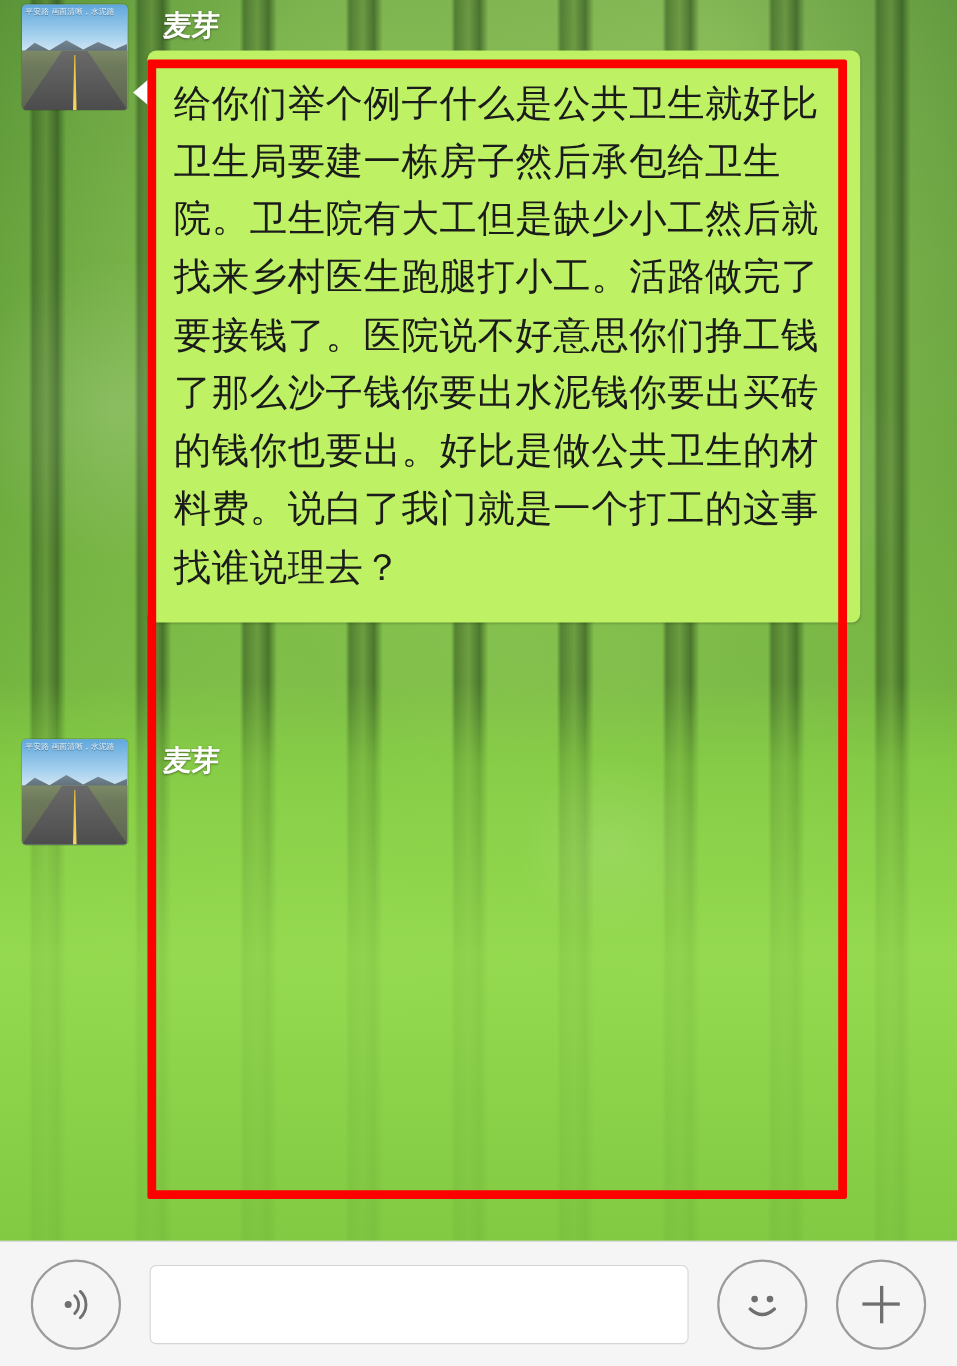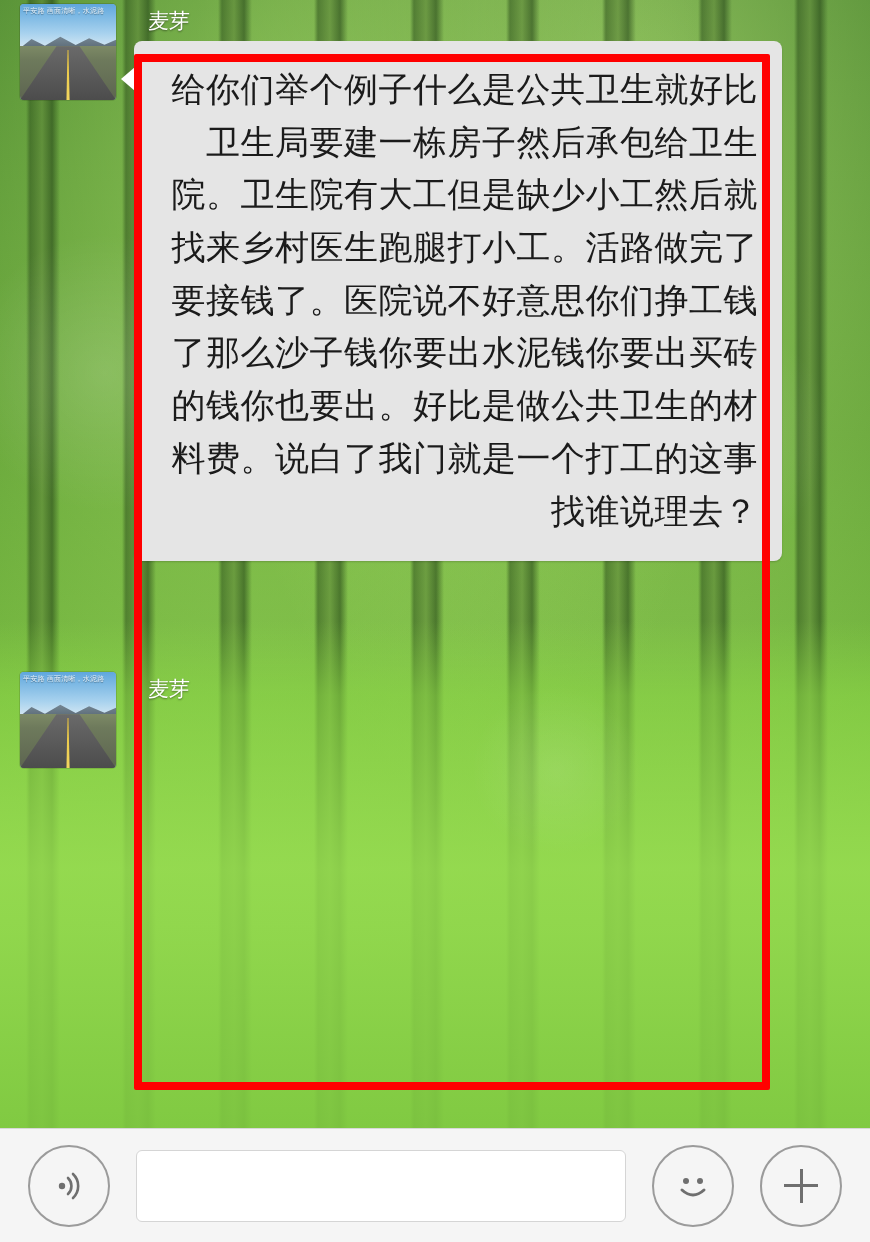--- a/index.html
+++ b/index.html
@@ -120,42 +120,42 @@
 
   .msg-col {
     margin-left: 18px;
     display: flex;
     flex-direction: column;
     max-width: 660px;
   }
 
   .sender-name {
     color: #ffffff;
-    font-size: 21px;
+    font-size: 26px;
     line-height: 1;
     margin: 6px 0 10px 14px;
     text-shadow: 0 1px 2px rgba(0,0,0,.45);
     font-family: "Liberation Sans", sans-serif;
+    font-weight: bold;
   }
 
   .bubble-wrap {
     position: relative;
   }
   .bubble {
-    background: #e5e5e5;
+    background: #bef264;
     border-radius: 8px;
     padding: 22px 24px 24px 24px;
     color: #1b1b1b;
     font-size: 34px;
     line-height: 1.55;
     letter-spacing: 0.5px;
     font-family: "Liberation Sans", sans-serif;
     box-shadow: 0 1px 2px rgba(0,0,0,0.18);
     word-break: break-all;
-    text-align: right;
   }
   .bubble-tail {
     position: absolute;
     left: -13px;
     top: 26px;
     width: 0; height: 0;
     border-top: 12px solid transparent;
     border-bottom: 12px solid transparent;
     border-right: 14px solid #ffffff;
   }

